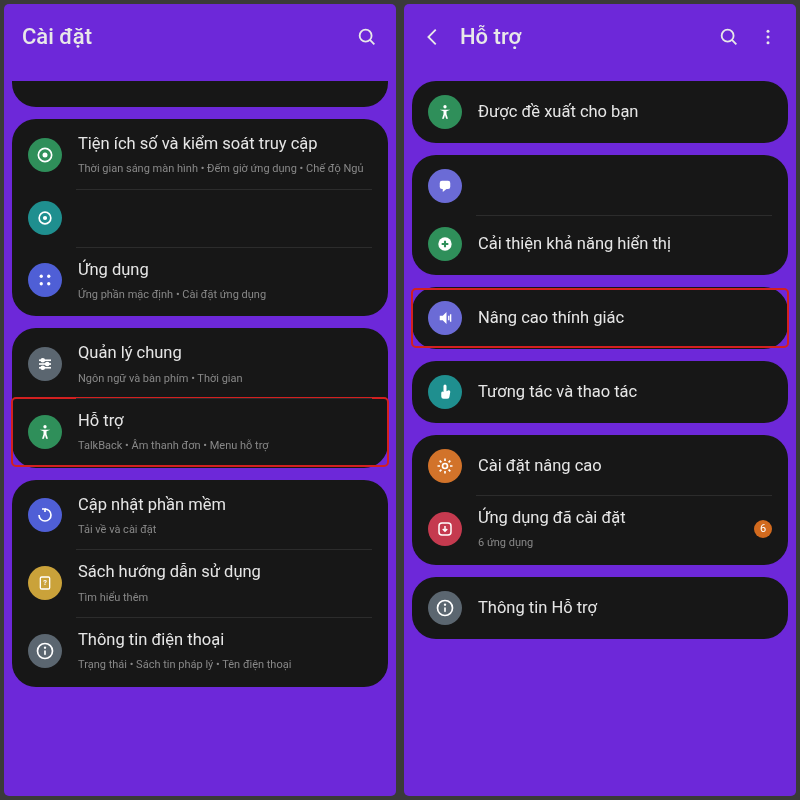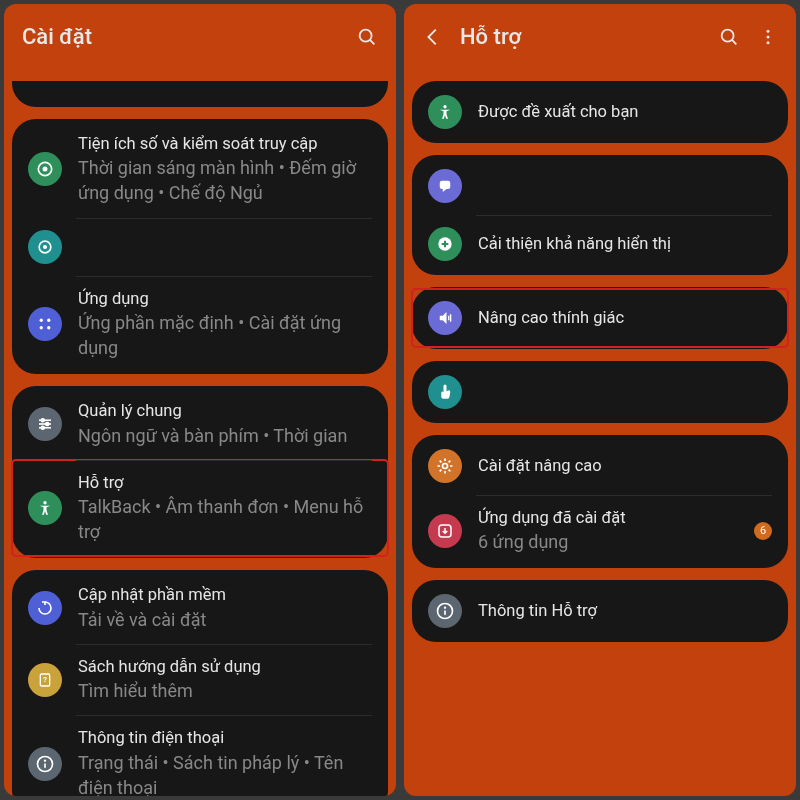--- a/index.html
+++ b/index.html
@@ -8,22 +8,22 @@
     font-family: -apple-system, "Segoe UI", Roboto, sans-serif;
     width: 800px;
     height: 800px;
     overflow: hidden;
     display: flex;
     gap: 8px;
     padding: 4px;
   }
   .phone {
     flex: 1;
-    background: #c2410c;
-    border-radius: 12px;
+    background: #6d28d9;
+    border-radius: 5px;
     overflow: hidden;
     display: flex;
     flex-direction: column;
     padding-top: 6px;
   }
   .header {
     display: flex;
     align-items: center;
     padding: 14px 18px 20px 18px;
   }
@@ -85,23 +85,23 @@
   .row-icon svg { display: block; }
   .row-text { flex: 1; min-width: 0; }
   .row-title {
     color: #e6e6e6;
     font-size: 16.5px;
     font-weight: 400;
     line-height: 1.35;
   }
   .row-sub {
     color: #888;
-    font-size: 18px;
+    font-size: 11px;
     line-height: 1.4;
-    margin-top: 0;
+    margin-top: 6px;
   }
   .trailing-badge {
     background: #d26a1e;
     color: #fff;
     font-size: 11px;
     width: 18px;
     height: 18px;
     border-radius: 50%;
     display: flex;
     align-items: center;
@@ -311,20 +311,23 @@
             </div>
           </div>
         </div>
         <div class="group">
           <div class="row">
             <div class="row-icon" style="background: rgb(31, 143, 143);">
               <svg width="18" height="18" viewBox="0 0 24 24" fill="#fff">
                 <path d="M10 4 A2 2 0 0 1 14 4 L14 11 L16 10 A2 2 0 0 1 19 12 L18 18 A3 3 0 0 1 15 21 L10 21 A3 3 0 0 1 7 18 L7 13 A2 2 0 0 1 10 12 Z"></path>
               </svg>
             </div>
+            <div class="row-text">
+              <div class="row-title">Tương tác và thao tác</div>
+            </div>
           </div>
         </div>
         <div class="group">
           <div class="row">
             <div class="row-icon" style="background: rgb(210, 115, 42);">
               <svg width="20" height="20" viewBox="0 0 24 24" fill="none" stroke="#fff" stroke-width="2">
                 <circle cx="12" cy="12" r="3"></circle>
                 <path d="M12 3v3M12 18v3M3 12h3M18 12h3M5.6 5.6l2.1 2.1M16.3 16.3l2.1 2.1M5.6 18.4l2.1-2.1M16.3 7.7l2.1-2.1"></path>
               </svg>
             </div>

